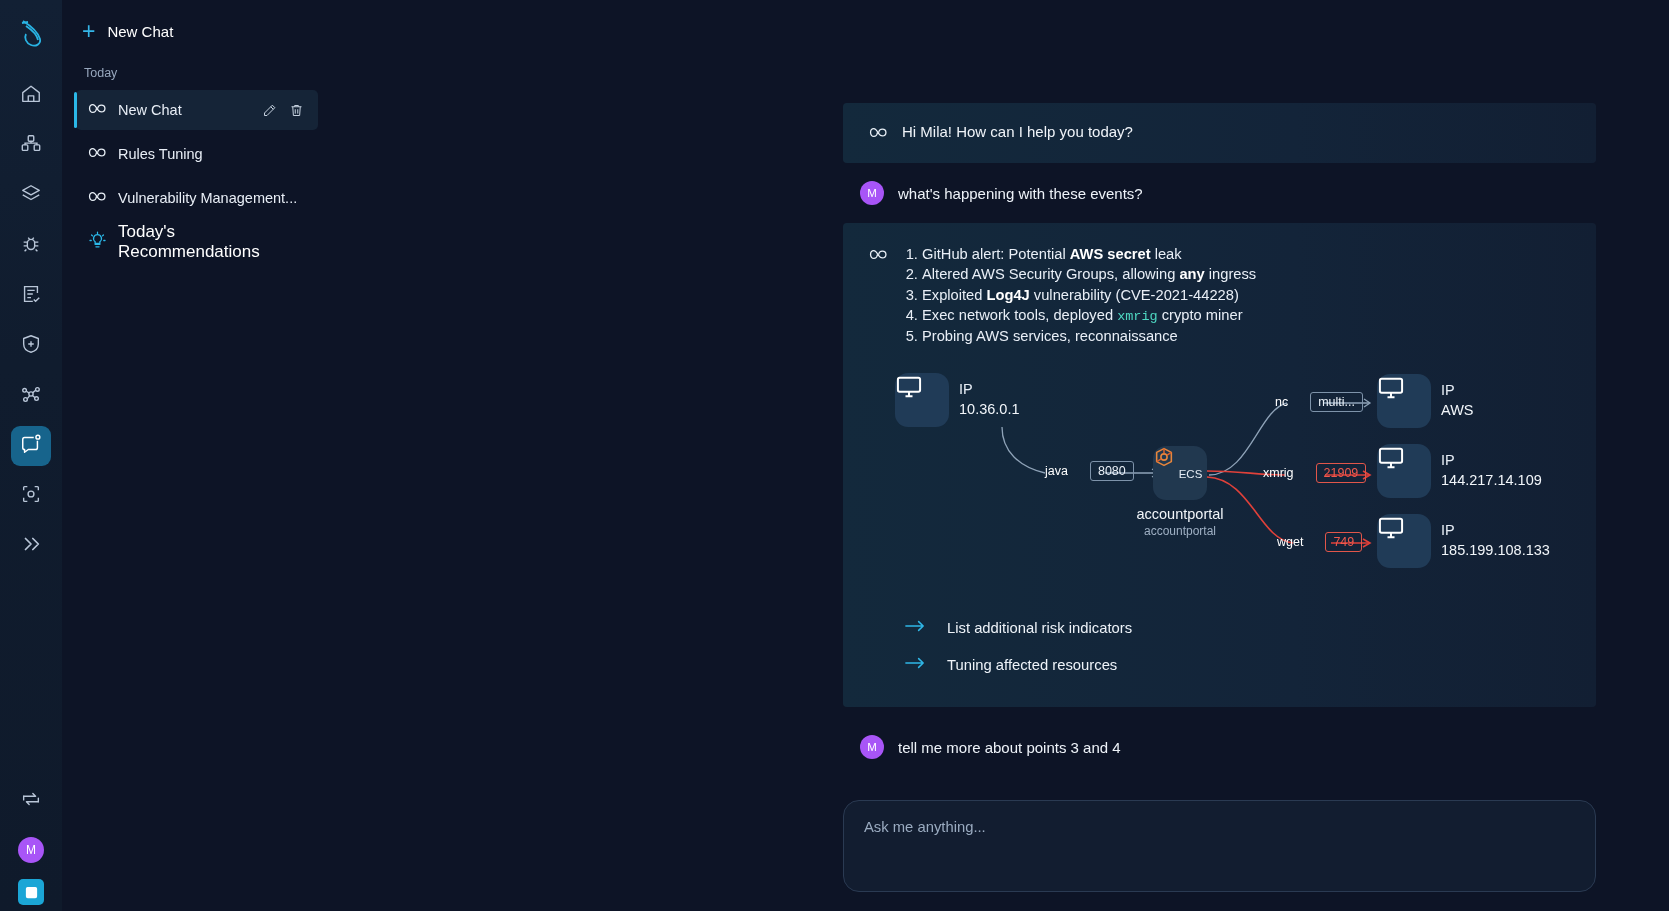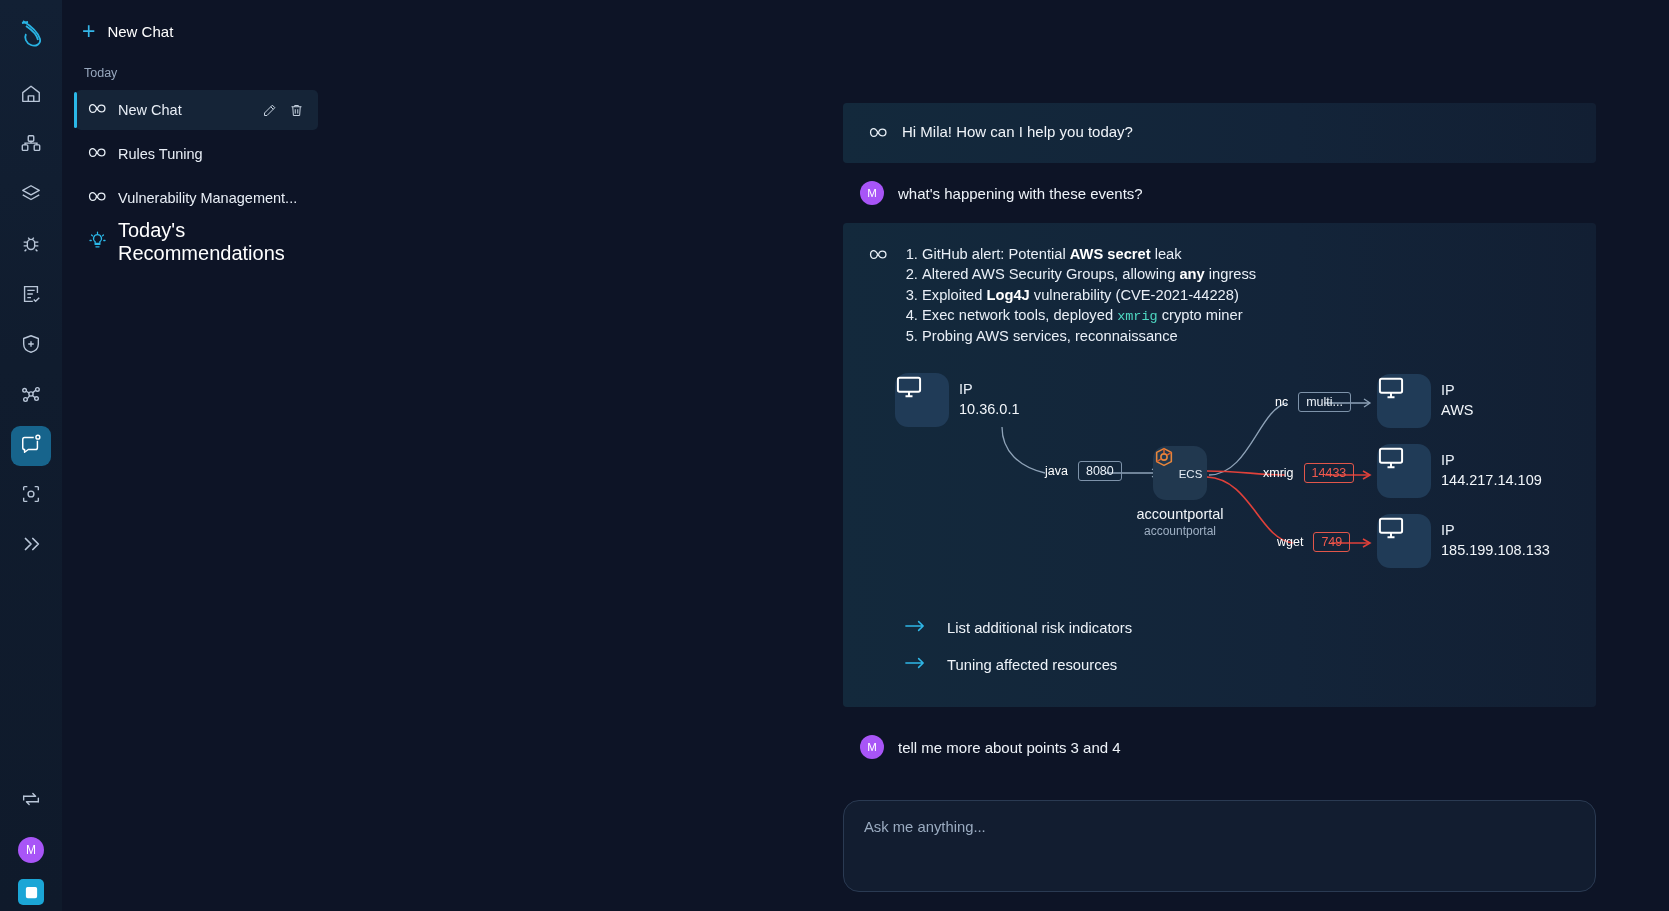--- a/index.html
+++ b/index.html
@@ -51,21 +51,21 @@
   }
   .chat-item.selected { background:#152437; }
   .chat-item.selected::before {
     content:""; position:absolute; left:-2px; top:2px; bottom:2px; width:3px;
     background:#2bb8e8; border-radius:2px;
   }
   .chat-text { color:#e8eef6; font-size:14.5px; white-space:nowrap; overflow:hidden; text-overflow:ellipsis; flex:1; }
   .chat-actions { display:flex; gap:12px; padding-right:14px; color:#c6d2e0; }
   .chat-actions span { cursor:pointer; display:flex; }
   .rec-item { display:flex; align-items:center; gap:11px; height:40px; margin:4px 12px 4px 14px; padding-left:12px; cursor:pointer; }
-  .rec-text { color:#ffffff; font-size:20px; }
+  .rec-text { color:#ffffff; font-size:17px; }
 
   
   .main { flex:1; position: relative; height: 765px; }
   .thread { position:absolute; left: 513px; top: 0; width: 753px; }
 
   .bubble-assistant {
     background: linear-gradient(90deg,#13293c 0%, #132439 60%, #121f33 100%);
     border-radius: 4px; position: relative;
   }
   .msg-row { display:flex; gap: 14px; }
@@ -99,21 +99,21 @@
     color:#ffffff;
   }
   .node-box.svc { background:#21384f; gap:1px; }
   .node-box .svclabel { font-size: 11.5px; color:#e5ecf4;margin-left:21px; }
   .node-label { position:absolute; left: 64px; top: 6px; color:#e7eef6; font-size:14.5px; line-height:20px; }
   .node-label .sub { color:#f2f6fa; }
   .node-caption { position:absolute; left:50%; transform:translateX(-50%); top: 60px; text-align:center; white-space:nowrap; }
   .node-caption .t1 { color:#f2f6fa; font-size:14.5px; }
   .node-caption .t2 { color:#9fb0c4; font-size:12px; margin-top:2px; }
 
-  .edge-lbl { position:absolute; display:flex; align-items:center; gap:10px; white-space:nowrap; }
+  .edge-lbl { position:absolute; display:flex; align-items:center; gap:22px; white-space:nowrap; }
   .edge-lbl .nm { color:#ffffff; font-size:12.5px; }
   .port { border:1px solid #7e93aa; border-radius:3px; padding:2px 7px; color:#eaf0f7; font-size:12.5px; background:transparent; }
   .port.danger { border-color:#e2564a; color:#f05a4e; }
 
   .suggestion { display:flex; align-items:center; gap:22px; padding: 10px 0 10px 36px; cursor:pointer; }
   .sug-arrow { color:#2fb6e6; font-size:16px; line-height:1; }
   .sug-text { color:#eef3f9; font-size:14.8px; }
 
   .composer {
     position:absolute; left: 513px; top: 800px; width: 753px; height: 92px;
@@ -403,21 +403,21 @@
             </div>
           </div>
 
           <div class="edge-lbl" style="left:406px; top:21px;">
             <span class="nm">nc</span>
             <span class="port">multi...</span>
           </div>
 
           <div class="edge-lbl" style="left:394px; top:92px;">
             <span class="nm">xmrig</span>
-            <span class="port danger">14433</span>
+            <span class="port danger">21909</span>
           </div>
 
           <div class="edge-lbl" style="left:408px; top:161px;">
             <span class="nm">wget</span>
             <span class="port danger">749</span>
           </div>
 
           <div class="node" style="left:508px; top:3px;">
             <div class="node-box">
               <svg width="28" height="28" viewBox="0 0 24 24" fill="none" stroke="#ffffff" stroke-width="1.7" stroke-linejoin="round">

